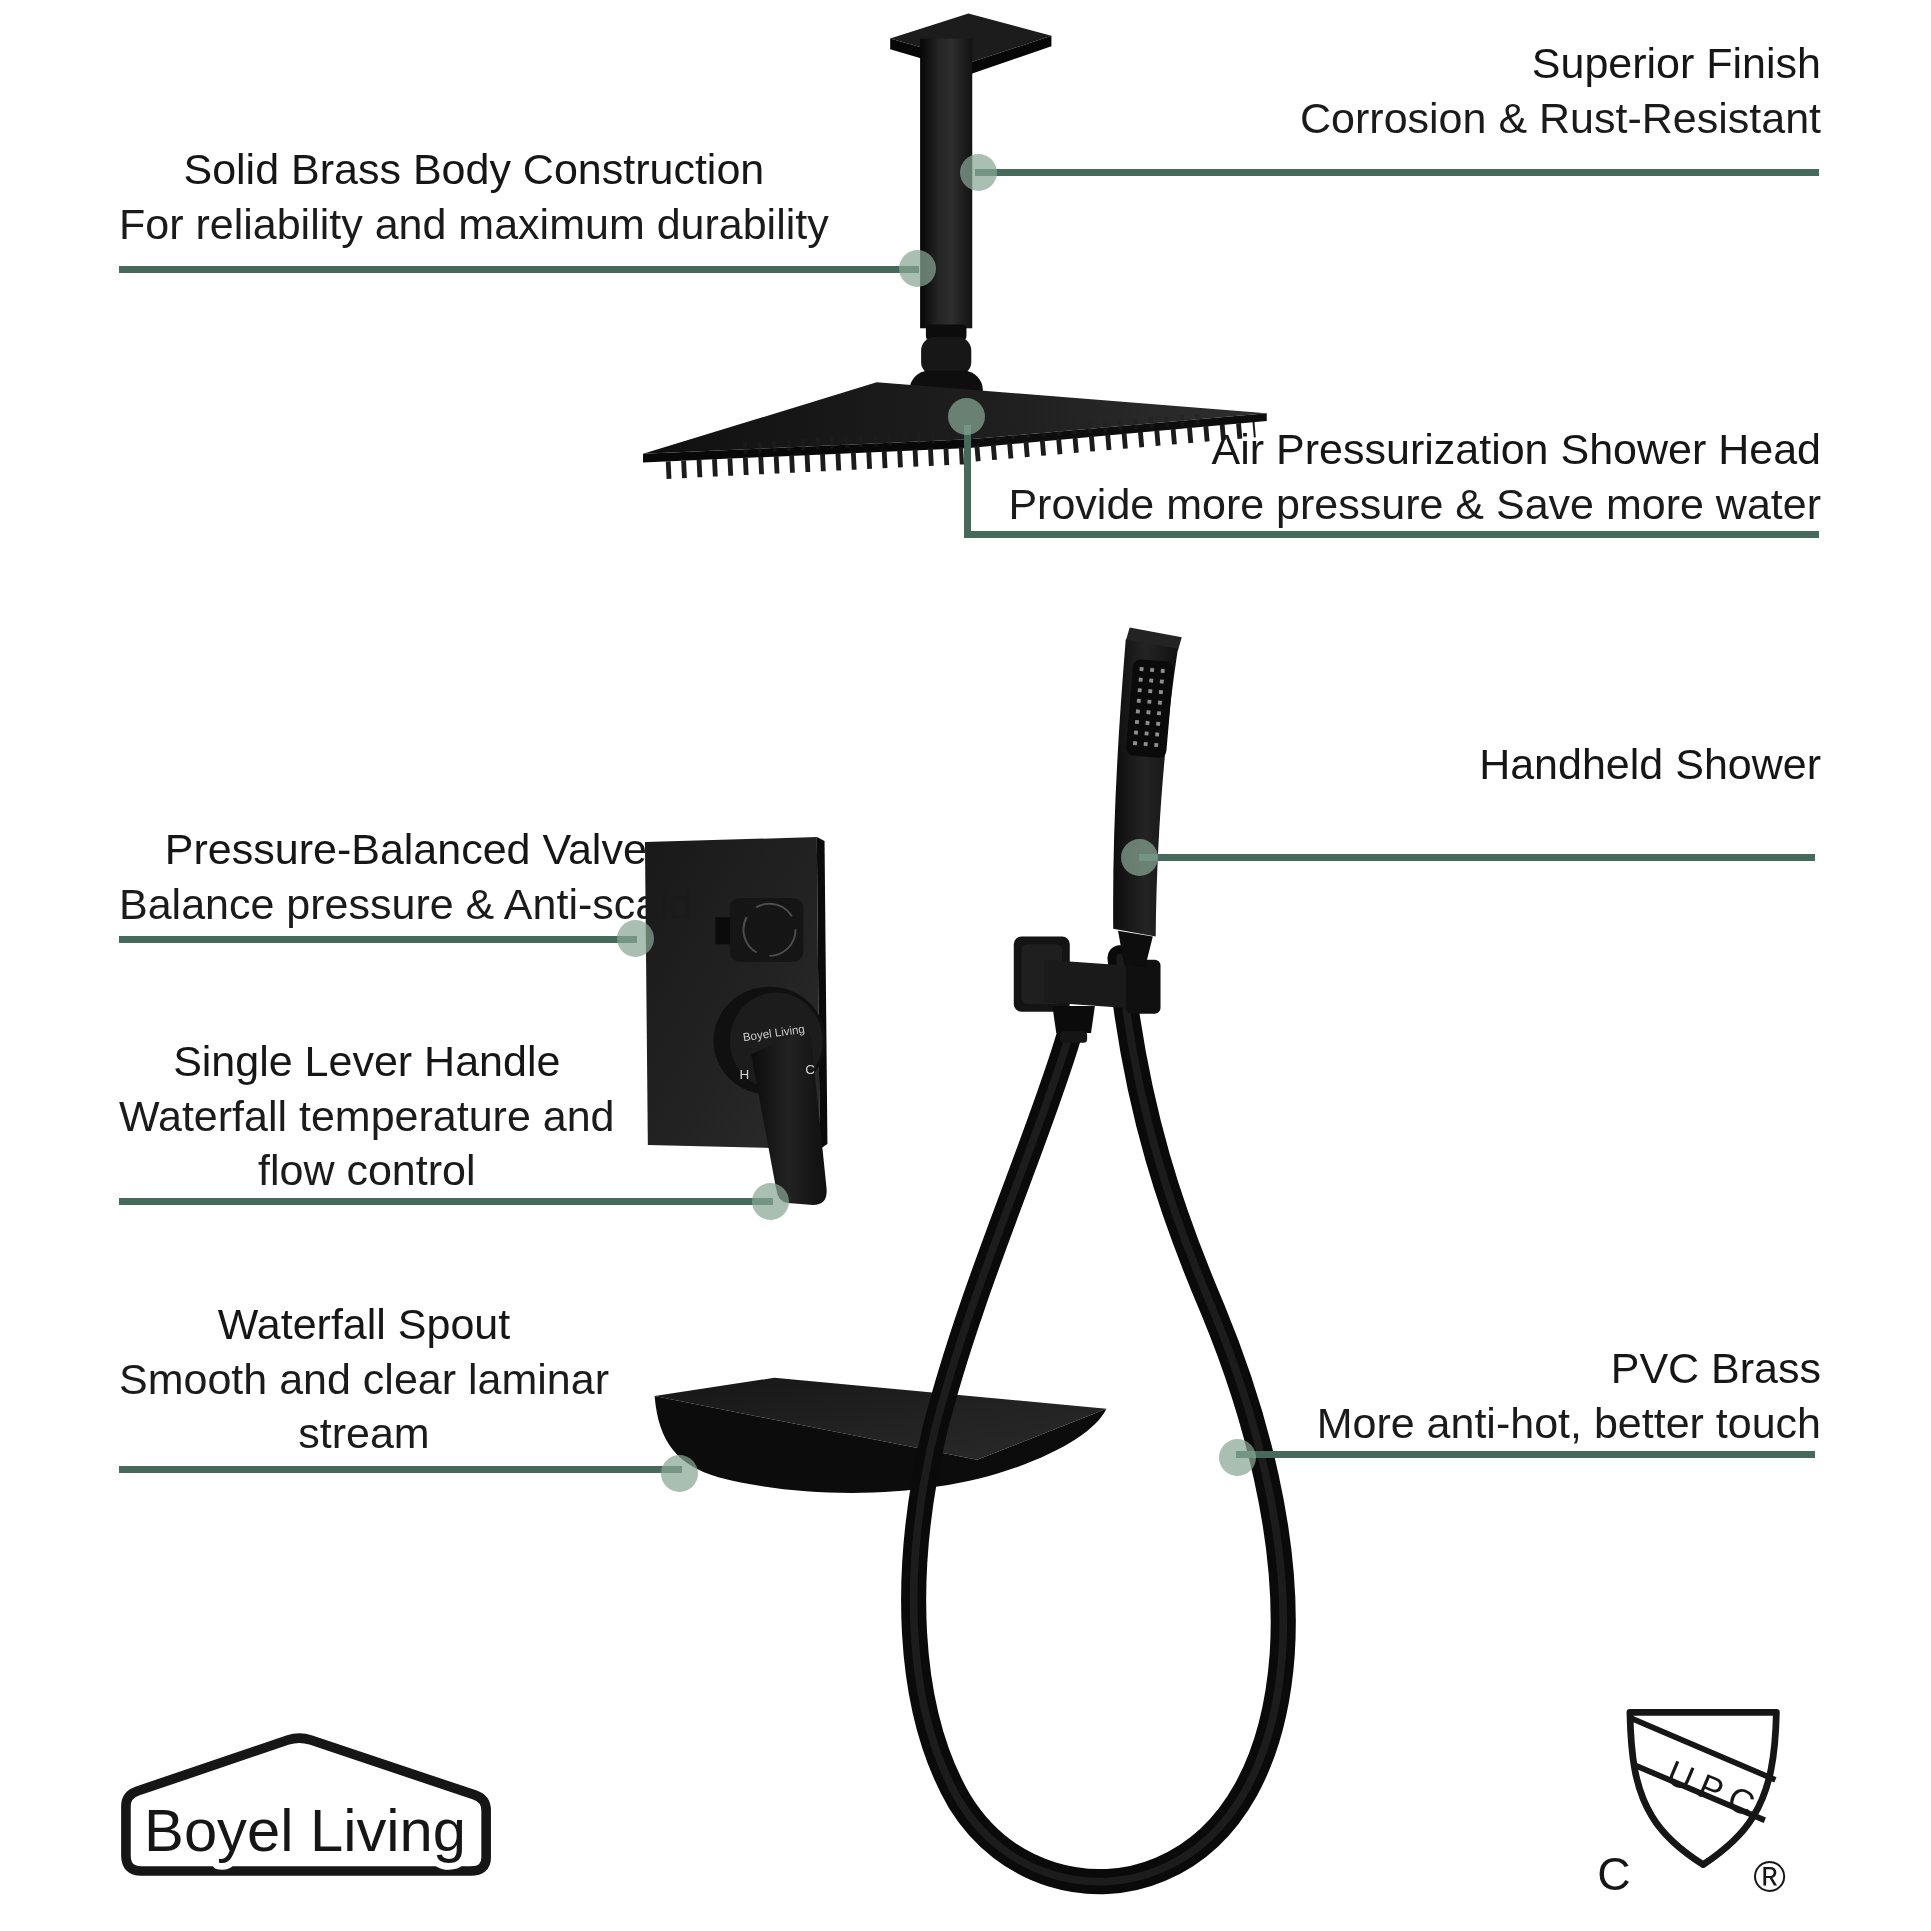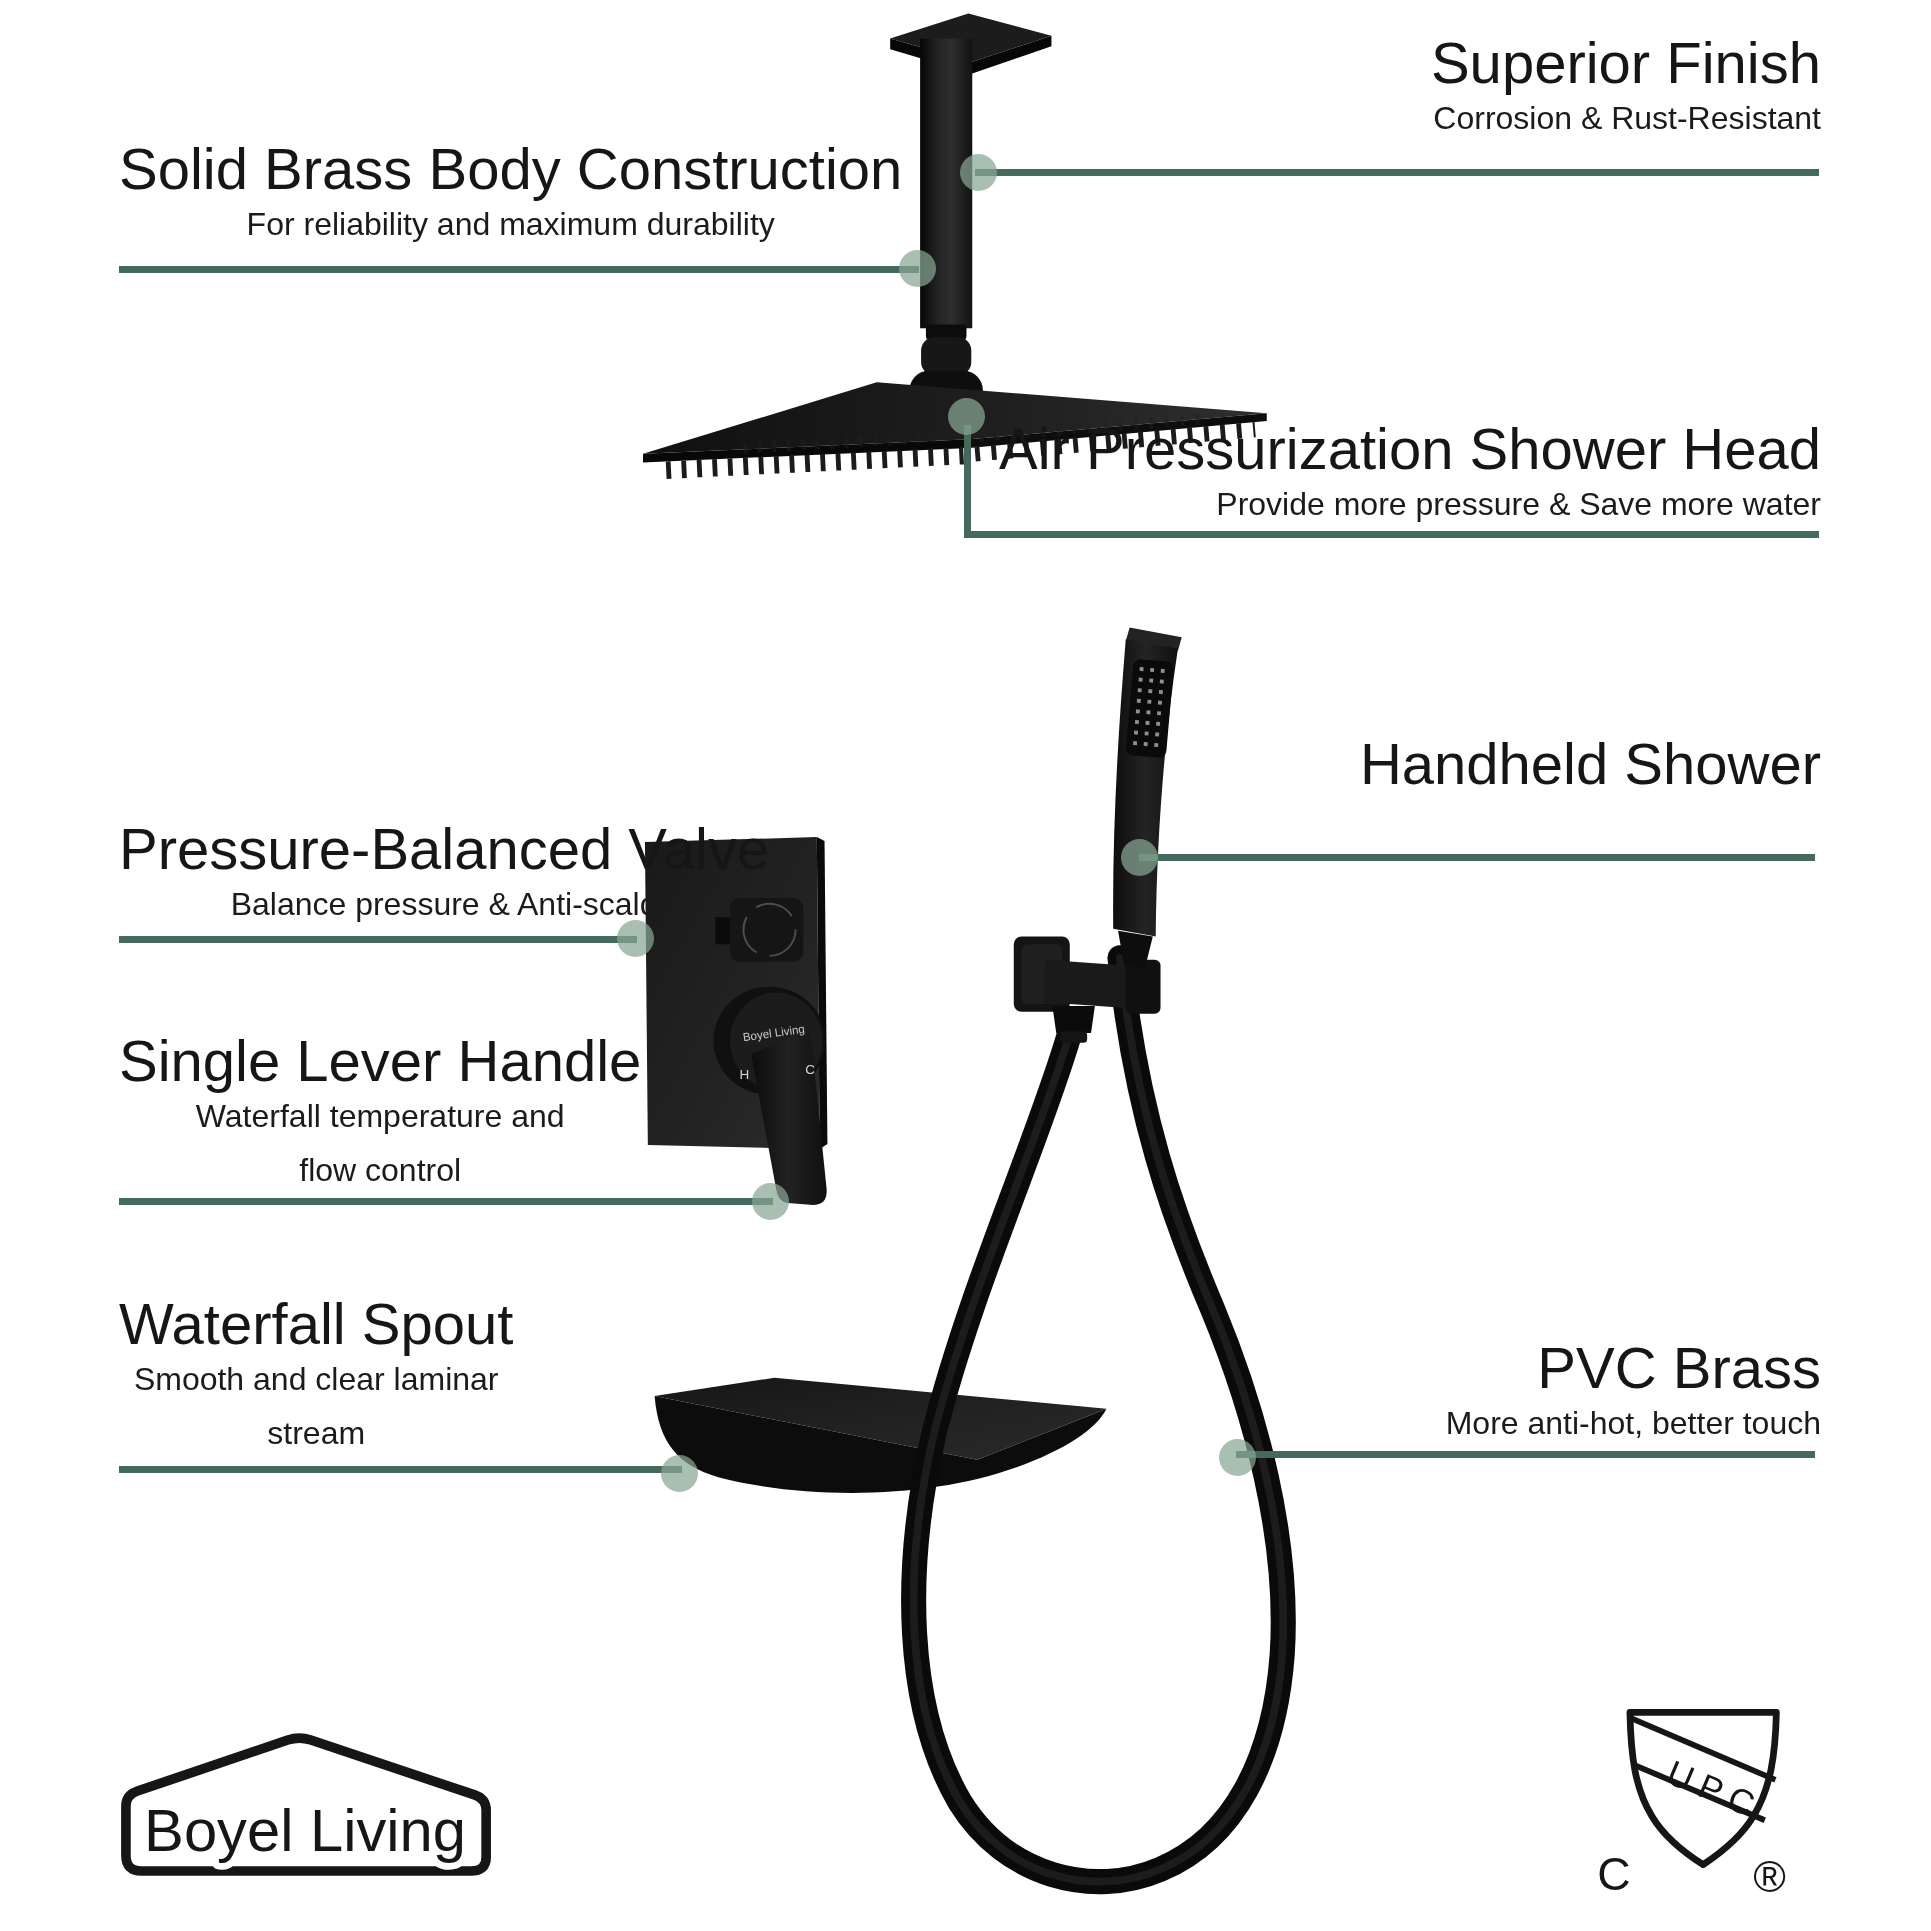--- a/index.html
+++ b/index.html
@@ -1,22 +1,22 @@
 <!DOCTYPE html>
 <html><head>
 <meta charset="utf-8">
 <style>
   html,body{margin:0;padding:0;background:#ffffff;}
   .canvas{
     position:relative;width:1931px;height:1931px;background:#ffffff;overflow:hidden;
     font-family:"Liberation Sans", sans-serif;color:#161616;
   }
   .callout{position:absolute;}
-  .callout-title{font-size:58px;line-height:56px;font-weight:400;color:#161616;white-space:nowrap;}
-  .callout-sub{font-size:32px;line-height:54px;font-weight:400;color:#1b1b1b;white-space:nowrap;}
+  .callout-title{font-size:43px;line-height:56px;font-weight:400;color:#161616;white-space:nowrap;}
+  .callout-sub{font-size:43px;line-height:54px;font-weight:400;color:#1b1b1b;white-space:nowrap;}
   .align-right{text-align:right;}
   .align-left{text-align:center;}
 
   .cline{position:absolute;background:#45695a;}
   .dot{position:absolute;width:37px;height:37px;border-radius:50%;background:rgba(134,166,148,0.72);}
 
   
   .c-superior{top:35px;right:110px;}
   .c-solid{top:141px;left:119px;}
   .c-air{top:421px;right:110px;}

